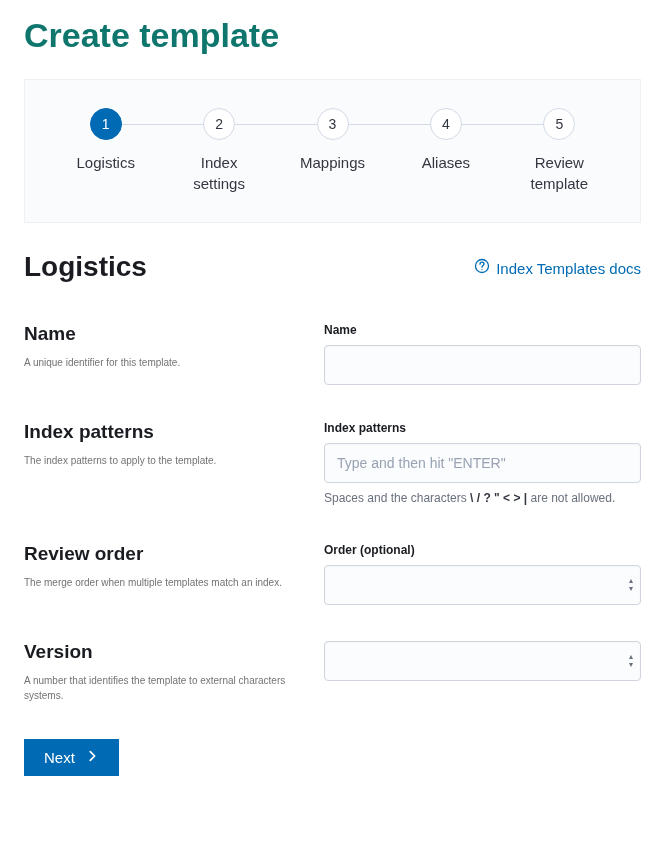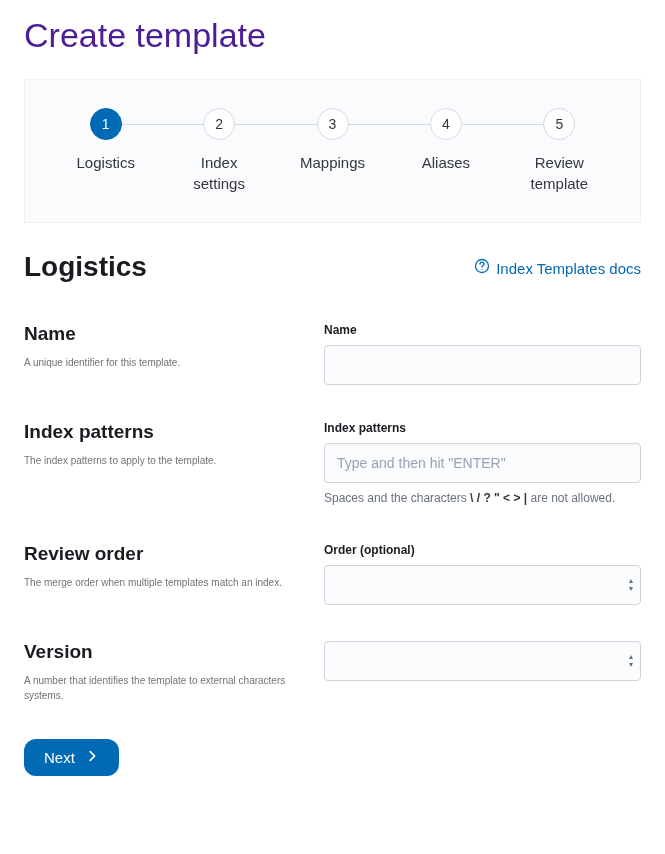--- a/index.html
+++ b/index.html
@@ -9,22 +9,22 @@
     }
     body {
       font-family: -apple-system, BlinkMacSystemFont, "Segoe UI", Helvetica, Arial, sans-serif;
       width: 665px;
       background: #fff;
       color: #1a1c21;
       padding: 16px 24px 24px 24px;
     }
     .page-title {
       font-size: 34px;
-      font-weight: 400;
-      color: #4c1d95;
+      font-weight: 700;
+      color: #0f766e;
       margin-bottom: 24px;
     }
     .steps-container {
       background: #fafbfd;
       border: 1px solid #eef0f4;
       padding: 28px 24px;
       display: flex;
       align-items: flex-start;
       justify-content: space-between;
       margin-bottom: 28px;
@@ -167,21 +167,21 @@
       line-height: 1.5;
     }
     .help-text .special {
       font-weight: 700;
       color: #343741;
     }
     .next-button {
       background: #006bb4;
       color: #fff;
       border: none;
-      border-radius: 12px;
+      border-radius: 0;
       padding: 10px 20px;
       font-size: 15px;
       font-weight: 500;
       display: inline-flex;
       align-items: center;
       gap: 10px;
       cursor: pointer;
     }
     .next-button svg {
       width: 14px;

